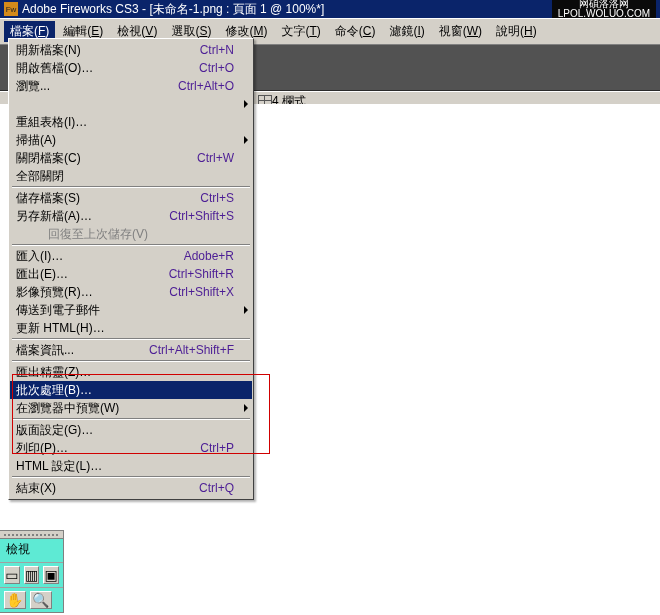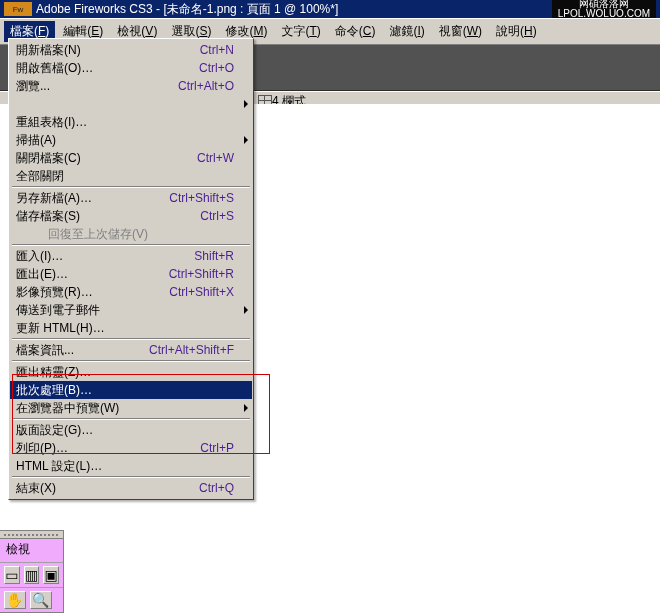--- a/index.html
+++ b/index.html
@@ -17,21 +17,21 @@
     color: #fff;
     height: 18px;
     display: flex;
     align-items: center;
     padding: 0 4px;
     font-size: 12px;
     justify-content: space-between;
   }
   .titlebar .left { display: flex; align-items: center; gap: 4px; }
   .app-icon {
-    width: 28px; height: 14px; background: #d48a1a;
+    width: 14px; height: 14px; background: #d48a1a;
     display: inline-flex; align-items: center; justify-content: center;
     font-size: 8px; color: #222; font-weight: normal;
   }
   .watermark {
     background: #0a0a0a;
     color: #fff;
     font-size: 10px;
     padding: 1px 6px;
     display: flex; flex-direction: column; align-items: center;
     line-height: 1;
@@ -136,21 +136,21 @@
     border: 1px solid #d00000;
     z-index: 20;
     pointer-events: none;
   }
   
   .tool-panel {
     position: absolute;
     left: 0;
     top: 530px;
     width: 64px;
-    background: #f0abfc;
+    background: #5eead4;
     border: 1px solid #808080;
     border-left: none;
     z-index: 2;
   }
   .tool-panel .head {
     height: 8px;
     background: #d4d0c8;
     border-bottom: 1px solid #808080;
     position: relative;
   }
@@ -243,34 +243,34 @@
     </div>
     <div class="row">
       <span class="lbl">關閉檔案(C)</span>
       <span class="accel">Ctrl+W</span>
     </div>
     <div class="row">
       <span class="lbl">全部關閉</span>
     </div>
     <div class="sep"></div>
     <div class="row">
+      <span class="lbl">儲存檔案(S)</span>
+      <span class="accel">Ctrl+S</span>
+    </div>
+    <div class="row">
       <span class="lbl">另存新檔(A)…</span>
       <span class="accel">Ctrl+Shift+S</span>
     </div>
-    <div class="row">
-      <span class="lbl">儲存檔案(S)</span>
-      <span class="accel">Ctrl+S</span>
-    </div>
     <div class="row disabled">
       <span class="lbl">回復至上次儲存(V)</span>
     </div>
     <div class="sep"></div>
     <div class="row">
       <span class="lbl">匯入(I)…</span>
-      <span class="accel">Shift+R</span>
+      <span class="accel">Adobe+R</span>
     </div>
     <div class="row">
       <span class="lbl">匯出(E)…</span>
       <span class="accel">Ctrl+Shift+R</span>
     </div>
     <div class="row">
       <span class="lbl">影像預覽(R)…</span>
       <span class="accel">Ctrl+Shift+X</span>
     </div>
     <div class="row">

